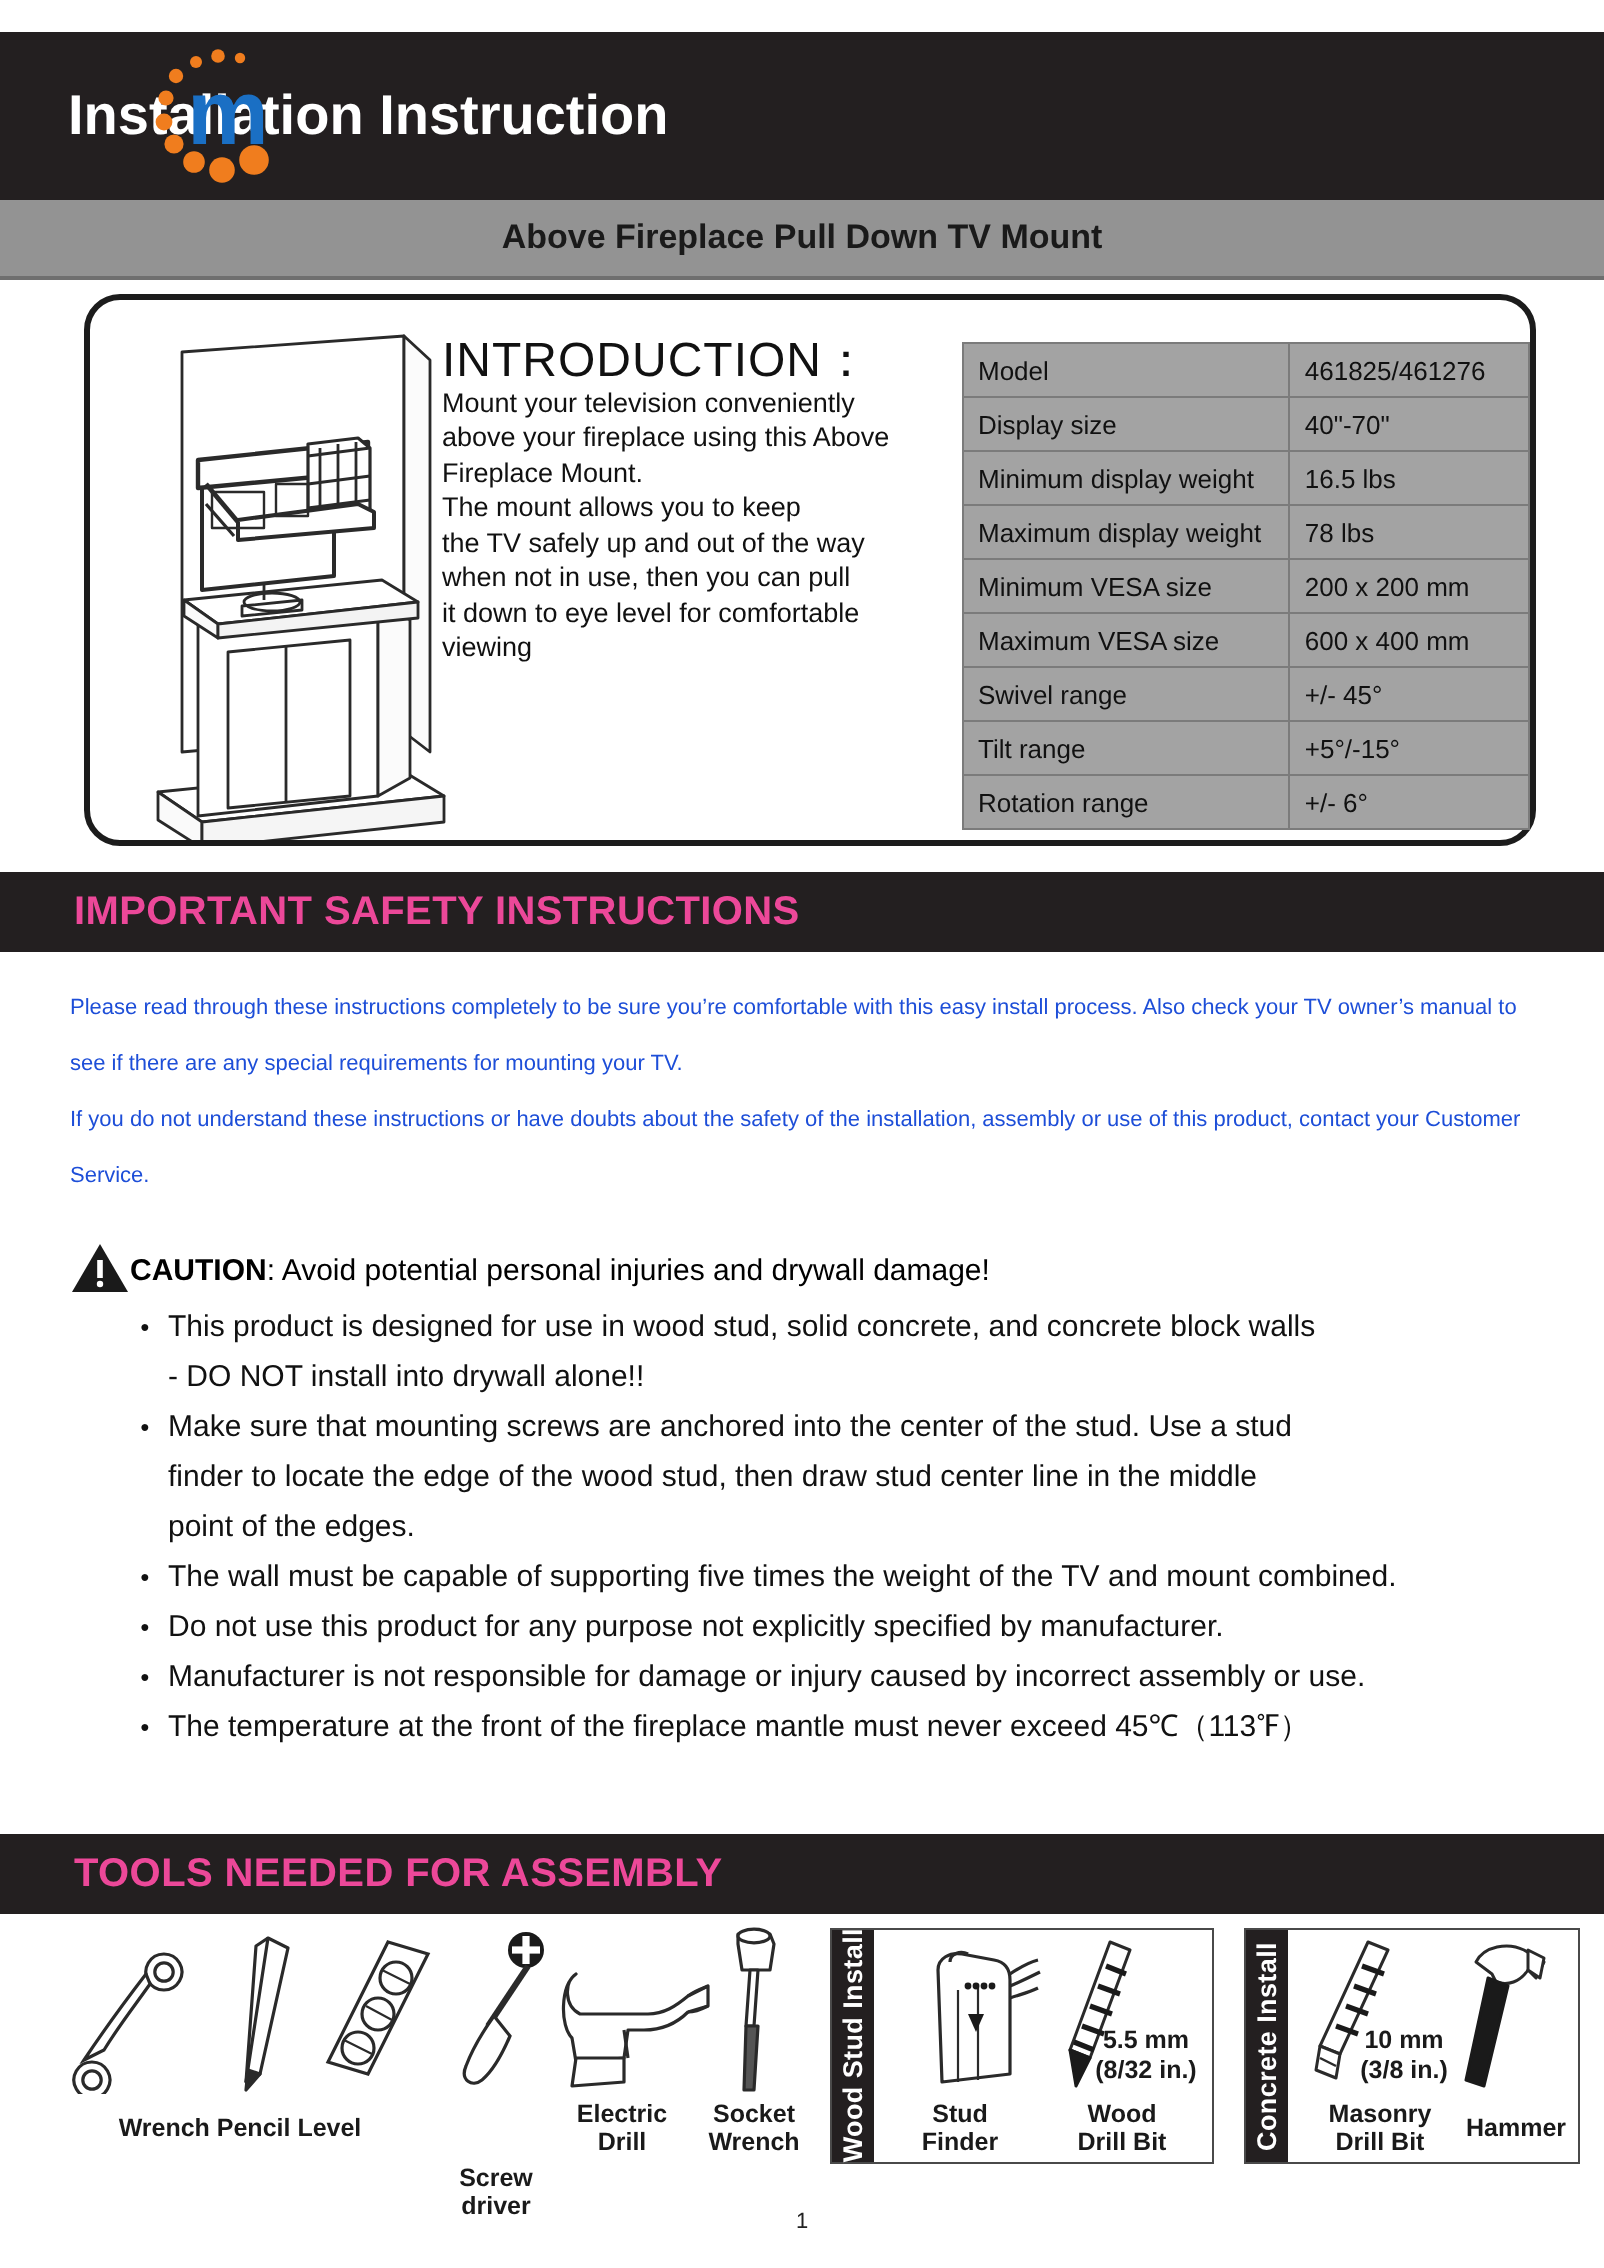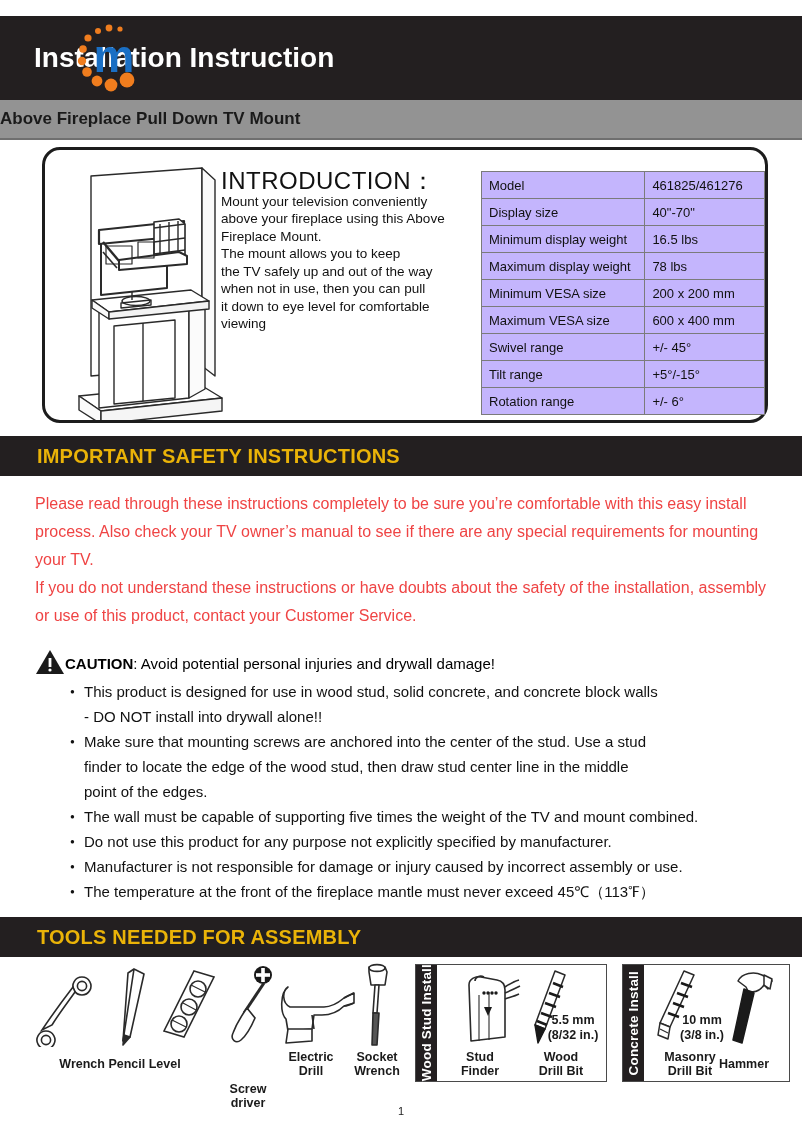--- a/index.html
+++ b/index.html
@@ -41,20 +41,21 @@
     letter-spacing: 0px;
     padding-left: 34px;
     box-sizing: border-box;
   }
 
   .subtitle-bar {
     height: 38px;
     background: #939393;
     display: flex;
     align-items: center;
+    justify-content: center;
     border-bottom: 2px solid #6f6f6f;
   }
   .subtitle-bar span {
     font-size: 17px;
     font-weight: bold;
     color: #1a1a1a;
   }
 
   
   .intro-wrap {
@@ -103,48 +104,48 @@
     top: 21px;
     border-collapse: collapse;
     background: #c6c6c6;
   }
   .spec-table td {
     border: 1px solid #7b7b7b;
     font-size: 13px;
     padding: 4px 7px;
     height: 18px;
     color: #111;
-    background: #c4b5fd;
+    background: #a3a3a3;
     white-space: nowrap;
     margin-left: 10px;
   }
   .spec-table td.k { width: 150px; }
   .spec-table td.v { width: 108px; }
 
   
   .section-bar {
     background: #231f20;
     height: 40px;
     display: flex;
     align-items: center;
   }
   .section-bar span {
-    color: #eab308;
+    color: #ec4899;
     font-size: 20px;
     font-weight: bold;
     padding-left: 37px;
     letter-spacing: 0.2px;
   }
 
   
   .safety-body {
     padding: 14px 30px 0 35px;
-    font-size: 16px;
+    font-size: 11px;
     line-height: 28px;
-    color: #ef4444;
+    color: #1d4ed8;
   }
   .safety-body p { margin: 0; }
 
   .caution-row {
     display: flex;
     align-items: flex-start;
     margin-top: 18px;
     padding-left: 35px;
   }
   .tri {
@@ -575,21 +576,21 @@
           </svg>
         </div>
         <div class="bit-size" style="left:26px; top:48px; width:64px;">
           <div>10 mm</div>
           <div>(3/8 in.)</div>
         </div>
         <div class="tool-label" style="left:4px; top:85px; width:84px;">
           <div>Masonry</div>
           <div>Drill Bit</div>
         </div>
-        <div class="tool-label" style="left:68px; top:92px; width:64px;">
+        <div class="tool-label" style="left:82px; top:92px; width:64px;">
           <div>Hammer</div>
         </div>
       </div>
     </div>
 
   </div>
 </div>
 
 <div class="page-num">1</div>
 

